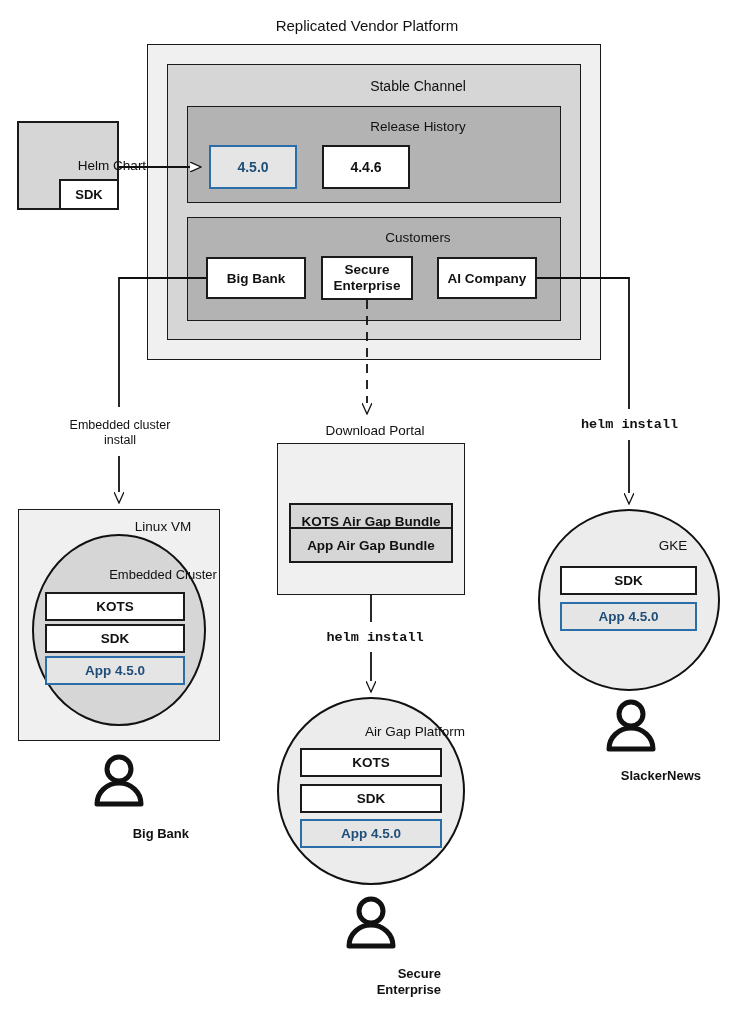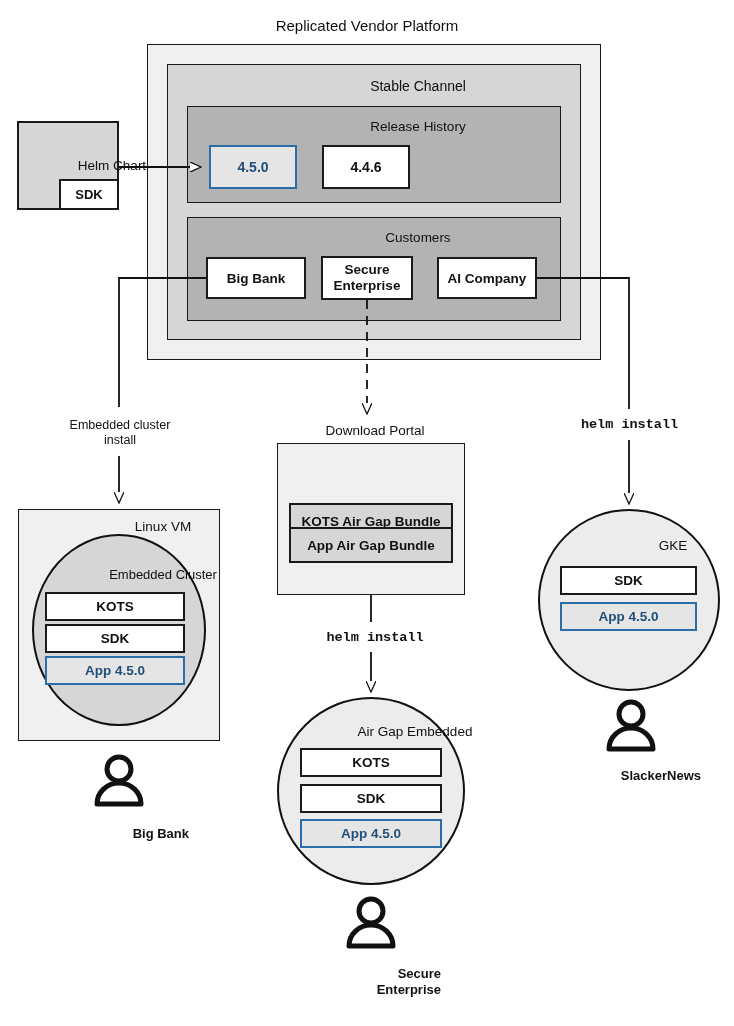--- a/index.html
+++ b/index.html
@@ -109,21 +109,21 @@
     <span>KOTS</span>
   </div>
   <div class="node box-white" style="left:45px;top:624px;width:140px;height:29px;font-size:13.5px;font-weight:bold;">
     <span>SDK</span>
   </div>
   <div class="node box-blue" style="left:45px;top:656px;width:140px;height:29px;font-size:13.5px;font-weight:bold;">
     <span>App 4.5.0</span>
   </div>
 
   <div class="ellipse el-light" style="left:277px;top:697px;width:188px;height:188px;"></div>
-  <div class="hdr" style="left:277px;width:188px;top:724px;font-size:13.5px;">Air Gap Embedded</div>
+  <div class="hdr" style="left:277px;width:188px;top:724px;font-size:13.5px;">Air Gap Platform</div>
 
   <div class="node box-white" style="left:300px;top:748px;width:142px;height:29px;font-size:13.5px;font-weight:bold;">
     <span>KOTS</span>
   </div>
   <div class="node box-white" style="left:300px;top:784px;width:142px;height:29px;font-size:13.5px;font-weight:bold;">
     <span>SDK</span>
   </div>
   <div class="node box-blue" style="left:300px;top:819px;width:142px;height:29px;font-size:13.5px;font-weight:bold;">
     <span>App 4.5.0</span>
   </div>

